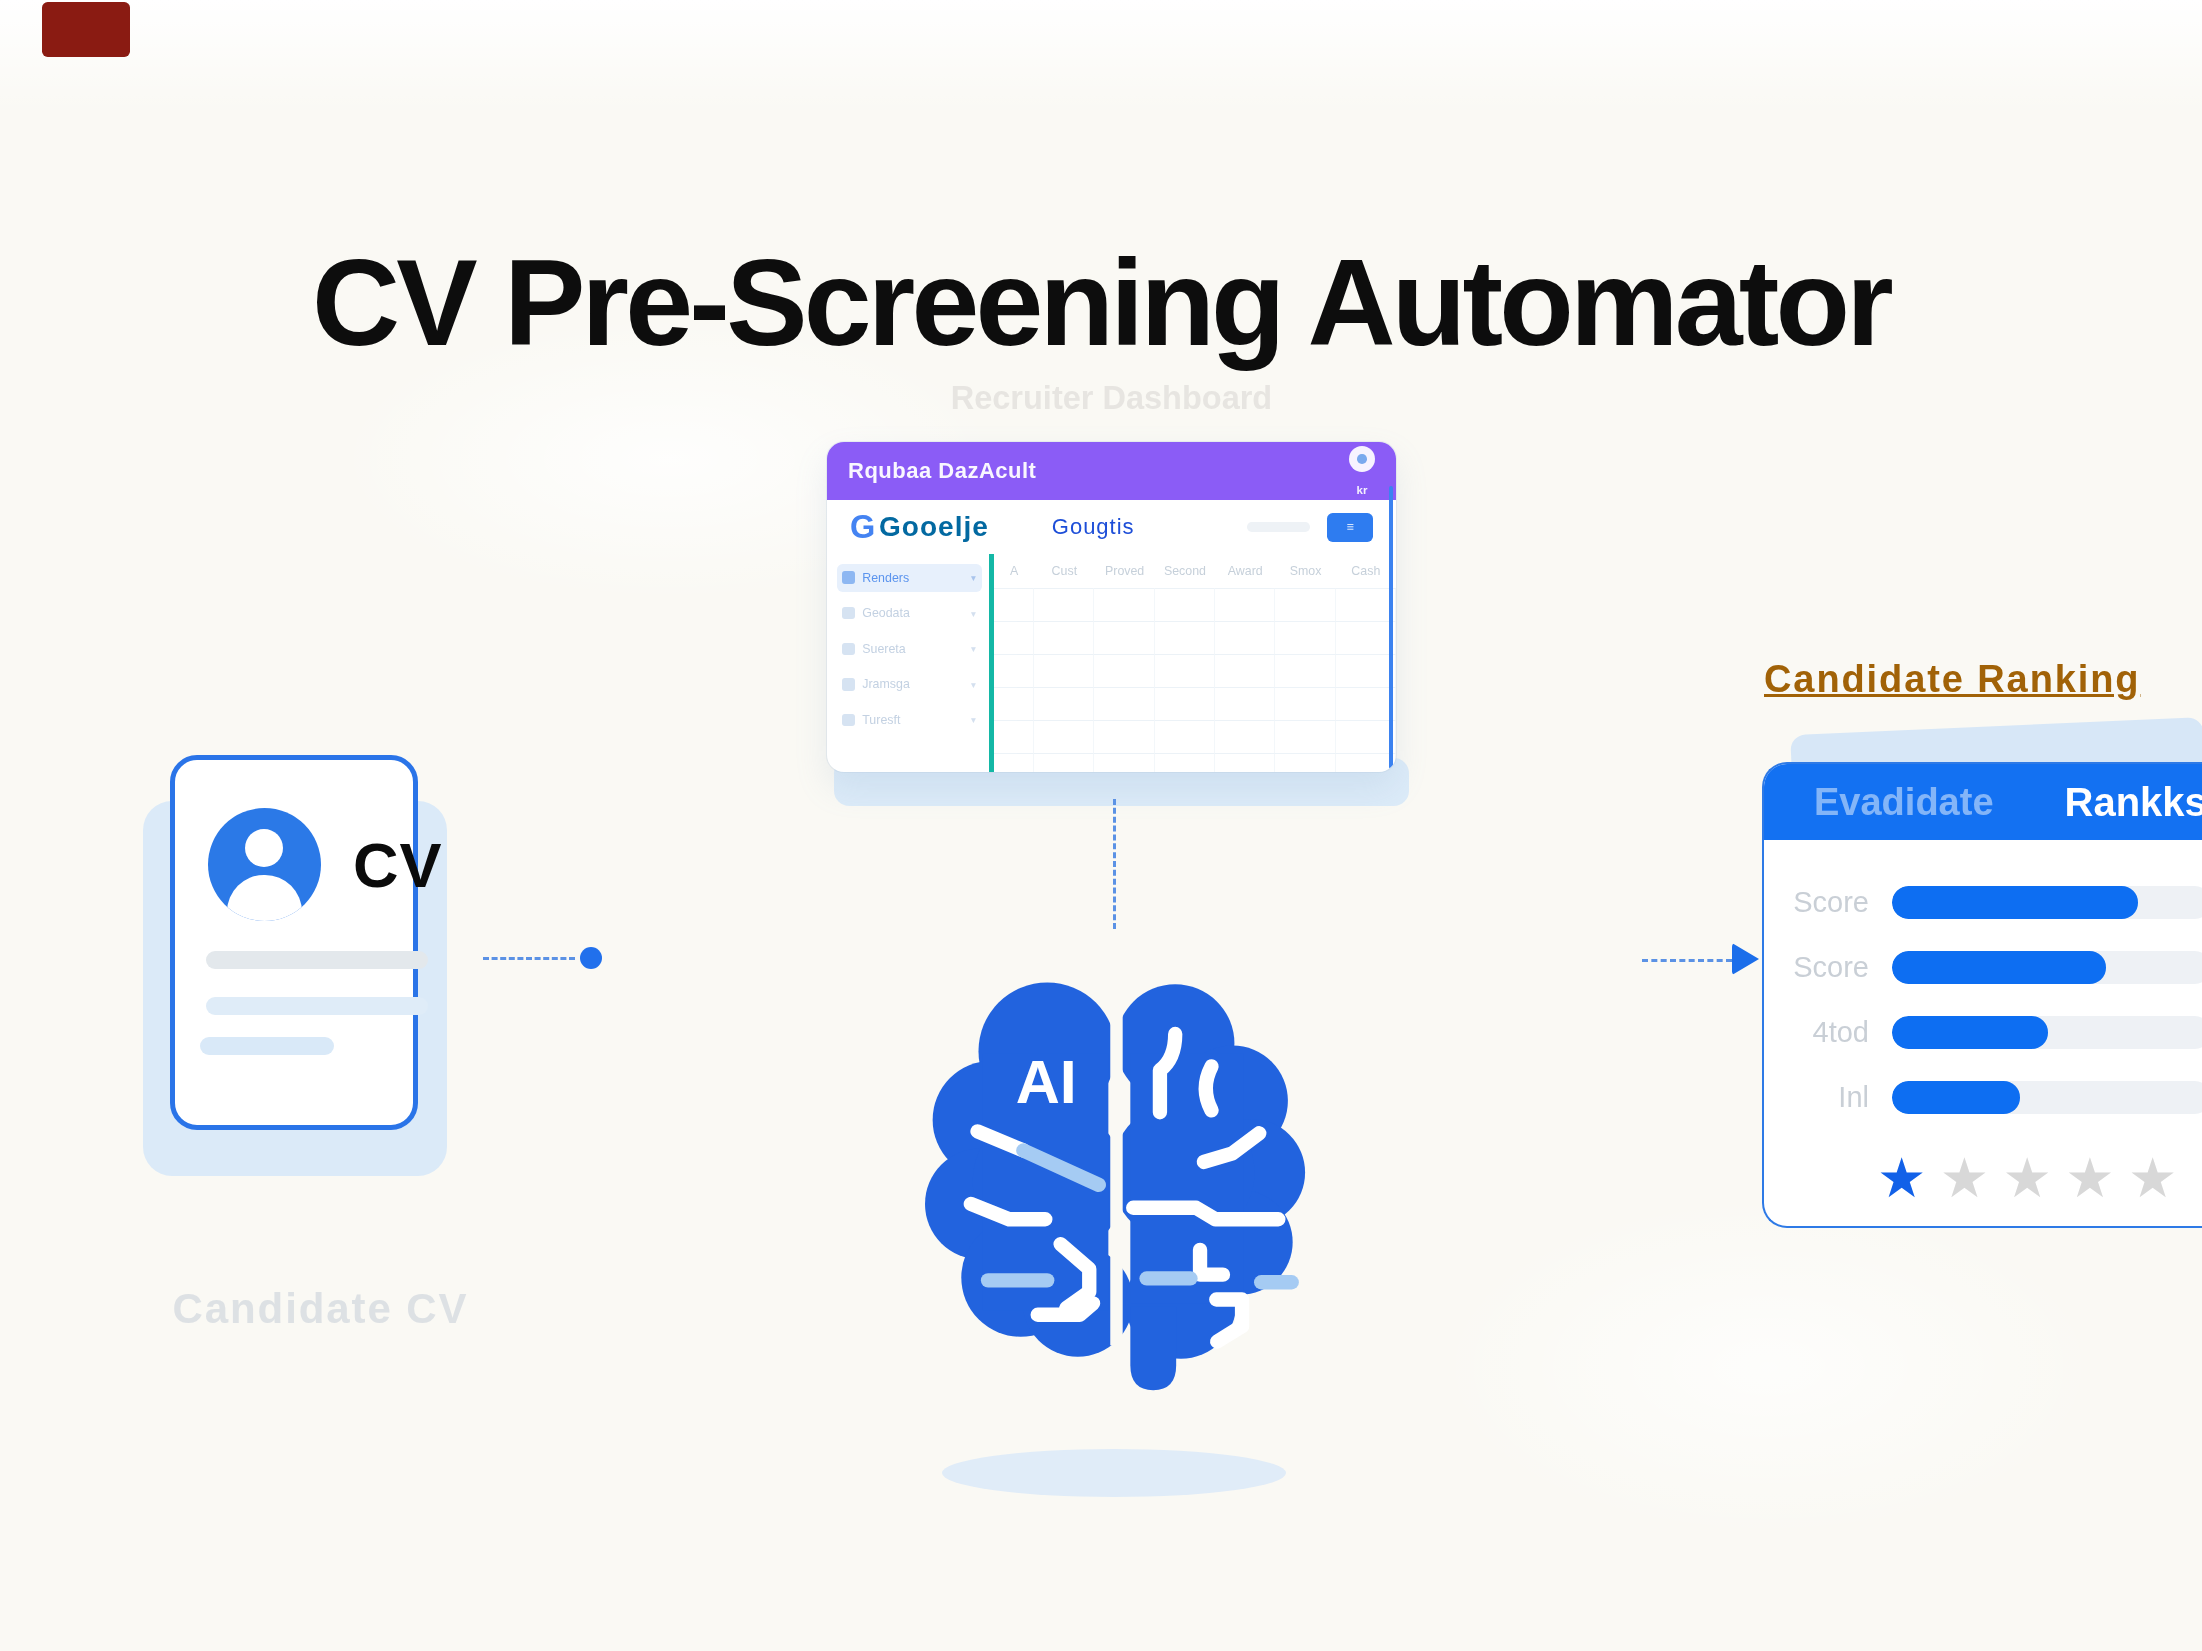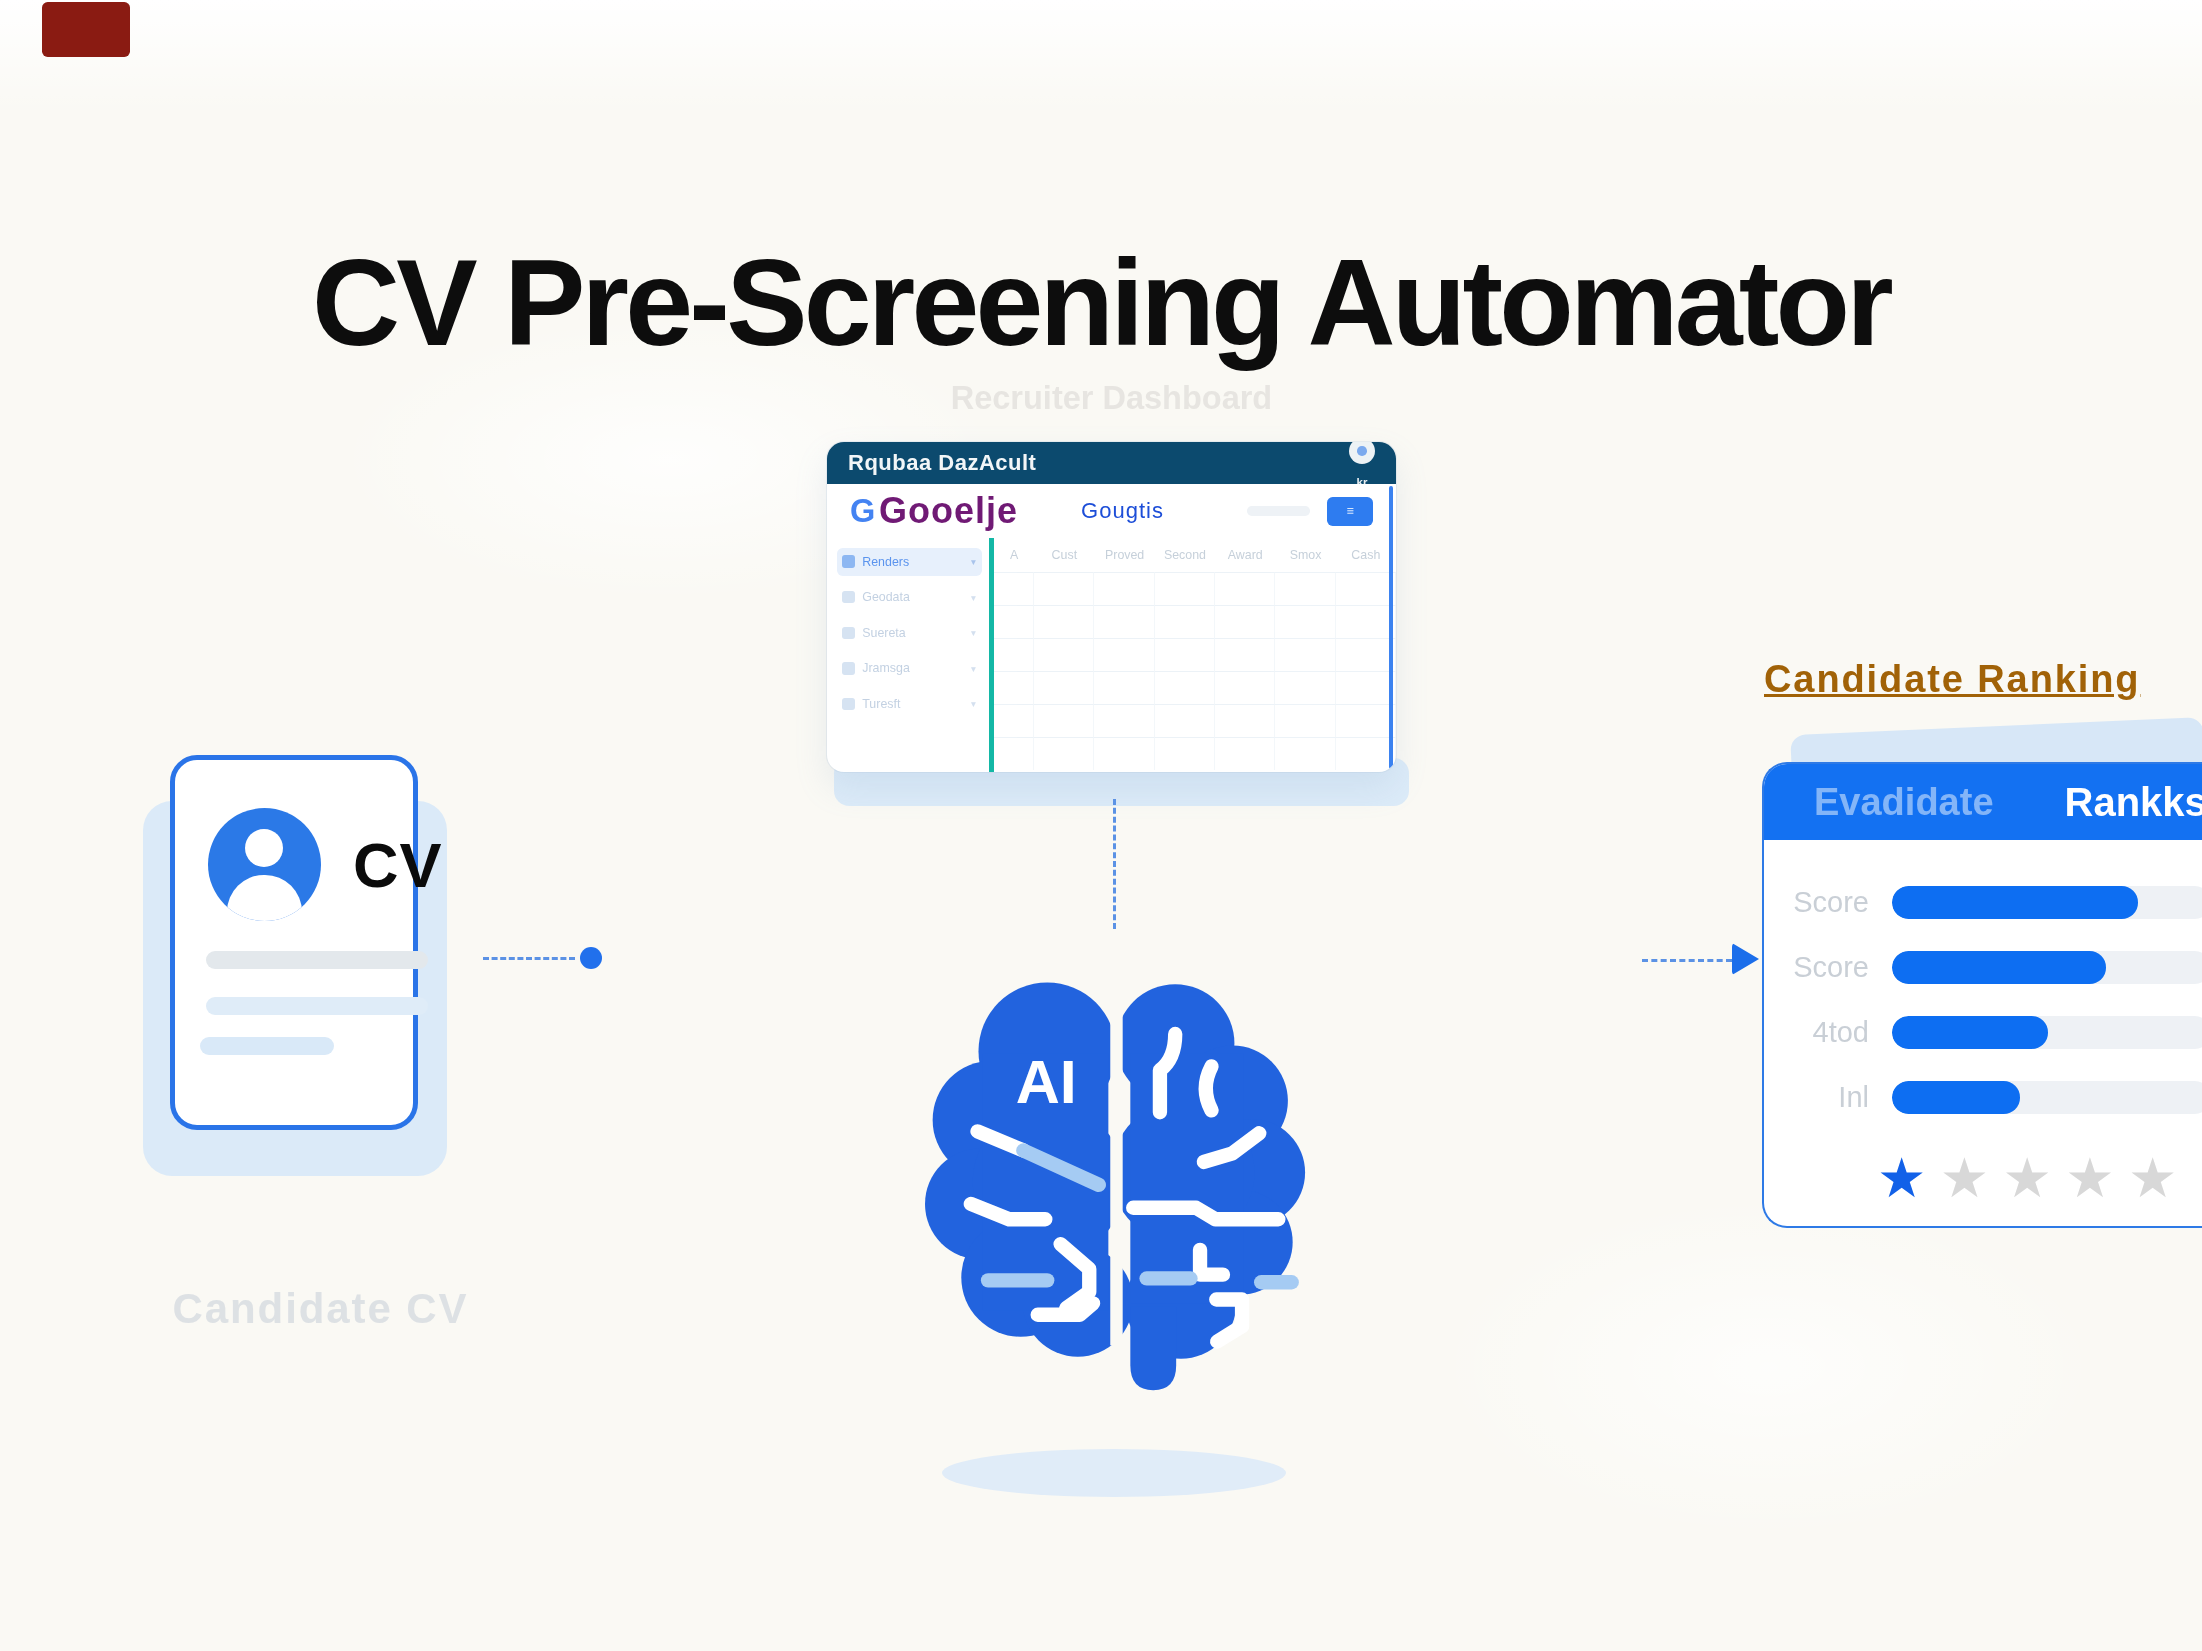--- a/index.html
+++ b/index.html
@@ -25,29 +25,29 @@
   .cv-ghost{left:163px;width:315px;top:1285px;text-align:center;font-size:42px;color:#dde1e4;letter-spacing:1.9px;}
   .rank-ghost{left:1764px;top:658px;font-size:38px;color:#a16207;letter-spacing:1.9px;text-decoration:underline;}
 
   
   .dash-shadow{position:absolute;left:834px;top:758px;width:575px;height:48px;background:#dcebf8;border-radius:15.3px;}
   .dash-window{
     position:absolute;left:827px;top:442px;width:569px;height:330px;background:#ffffff;
     border-radius:17px;overflow:hidden;
     box-shadow:0 0 0 1px rgba(180,200,220,.25), 0 15.3px 32.5px rgba(130,160,200,.16);
   }
-  .dash-header{height:42px;background:#0c4a6e;display:flex;align-items:center;padding:0 21px;}
+  .dash-header{height:42px;background:#8b5cf6;display:flex;align-items:center;padding:8px 21px;}
   .dash-title{color:#ffffff;font-size:22px;font-weight:700;opacity:.95;letter-spacing:0.5px;filter:blur(0.4px);}
   .dash-header-right{margin-left:auto;display:flex;align-items:center;gap:11.5px;flex-direction:column;}
   .dash-avatar{width:26px;height:26px;border-radius:50%;background:rgba(255,255,255,.93);display:flex;align-items:center;justify-content:center;}
   .dash-avatar i{width:9.6px;height:9.6px;border-radius:50%;background:#7aa9ee;display:block;}
   .dash-user{color:#ffffff;font-size:11.5px;font-weight:700;opacity:.9;}
   .dash-toolbar{height:54px;display:flex;align-items:center;padding:0 23px;}
   .glogo-g{font-size:32.5px;font-weight:700;color:#4483f2;}
-  .glogo-rest{font-size:36px;font-weight:700;color:#701a75;margin-left:3.8px;letter-spacing:1px;filter:blur(0.5px);}
+  .glogo-rest{font-size:28px;font-weight:700;color:#0369a1;margin-left:3.8px;letter-spacing:1px;filter:blur(0.5px);}
   .gword{font-size:22px;color:#1d4ed8;margin-left:63px;letter-spacing:1px;filter:blur(0.4px);}
   .toolbar-pill{margin-left:auto;width:63px;height:9.6px;border-radius:4.8px;background:#eef2f6;}
   .dash-btn{margin-left:17px;width:46px;height:29px;border-radius:5.7px;background:#2e7cf0;color:rgba(255,255,255,.8);
     font-size:12.4px;display:flex;align-items:center;justify-content:center;}
   .dash-body{display:flex;height:234px;}
   .dash-sidebar{width:145px;padding:9.6px 7.6px 0 9.6px;border-right:5px solid #14b8a6;}
   .side-item{display:flex;align-items:center;gap:7.6px;height:28px;padding:0 5.7px;margin-bottom:7.6px;border-radius:5.7px;
     color:#c3d1e2;font-size:12.4px;}
   .side-item .side-ico{width:12.4px;height:12.4px;border-radius:2.9px;background:#d6e3f2;flex:0 0 auto;}
   .side-item .side-chev{margin-left:auto;font-size:9.6px;color:#d4e0ef;}

